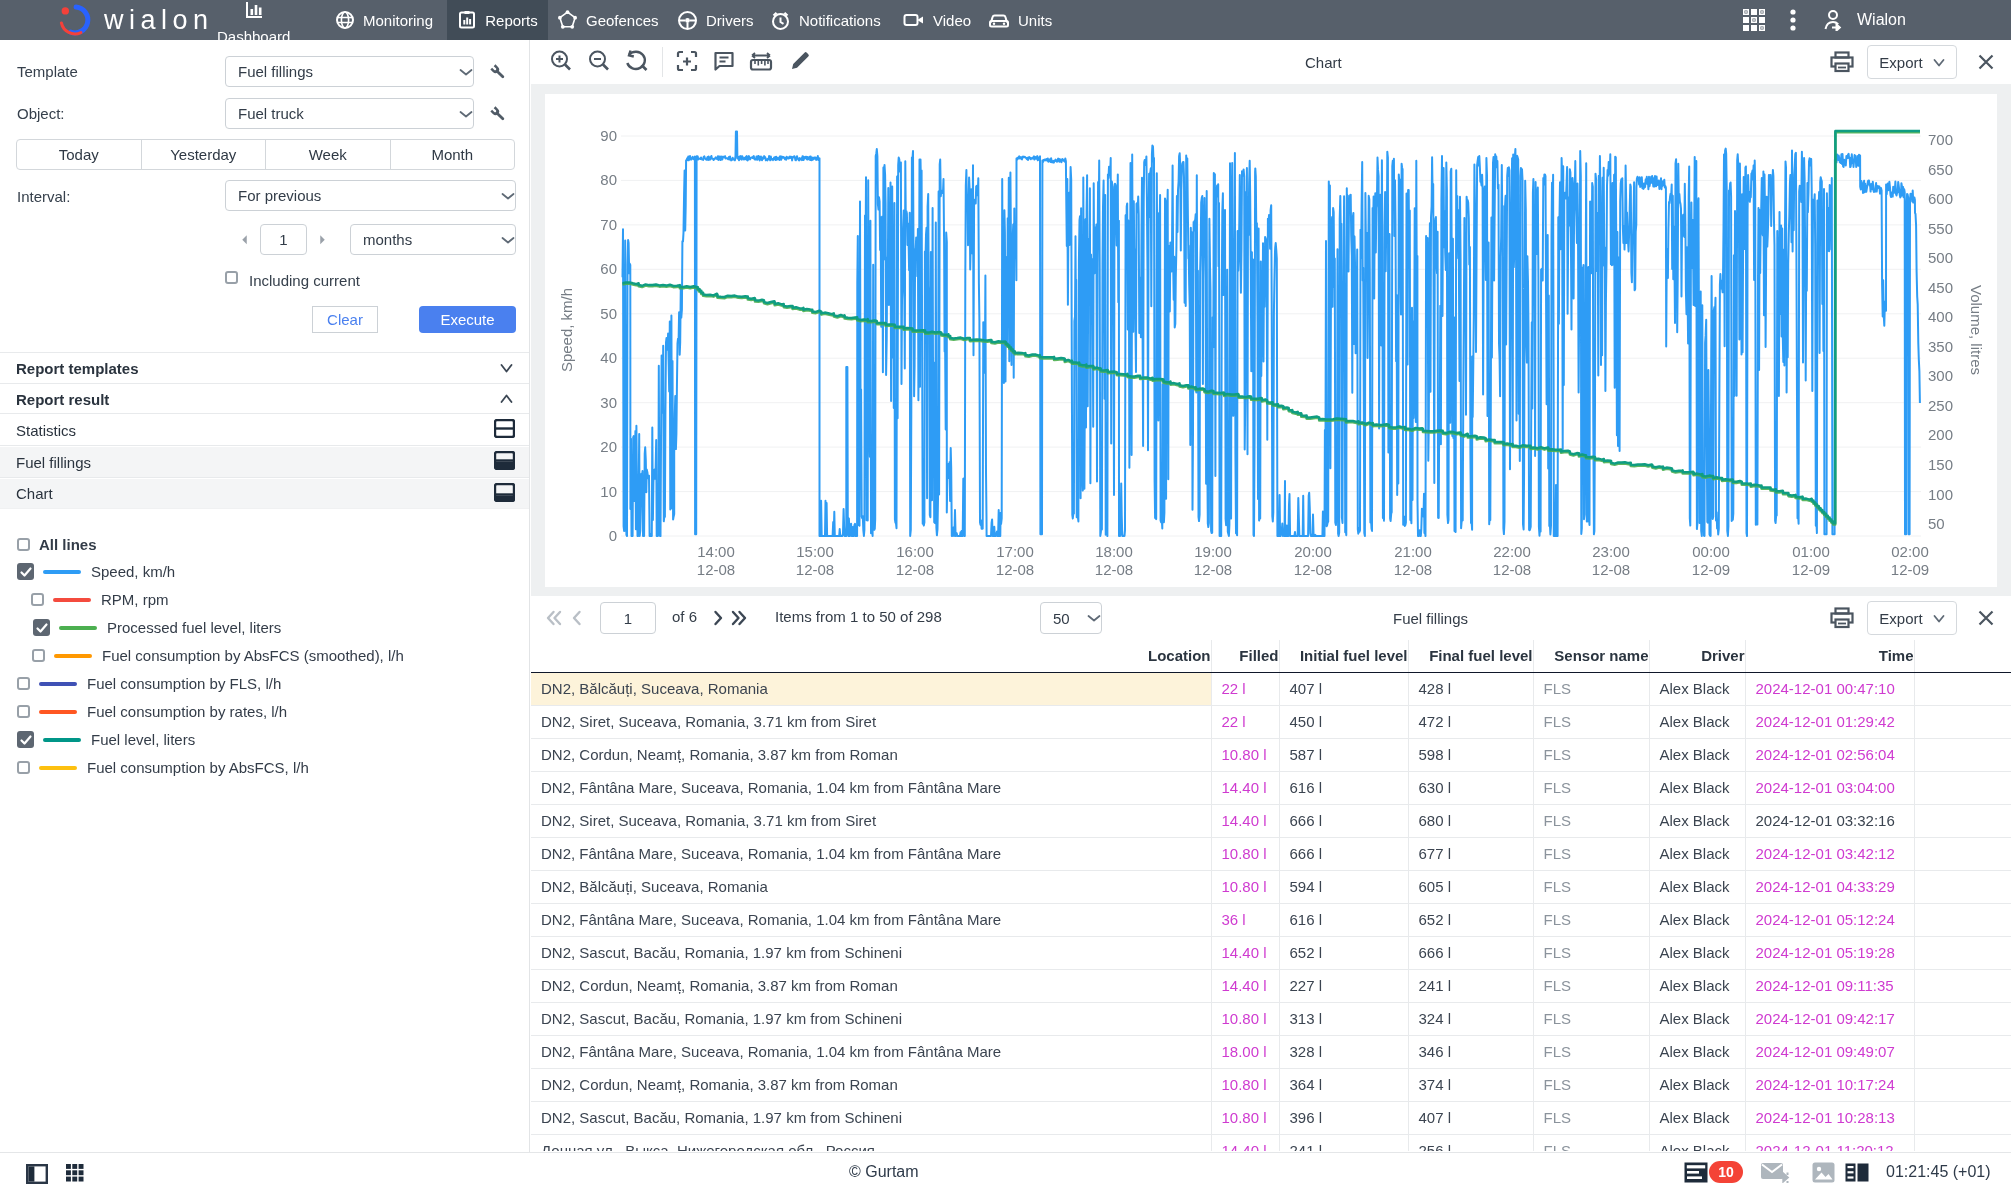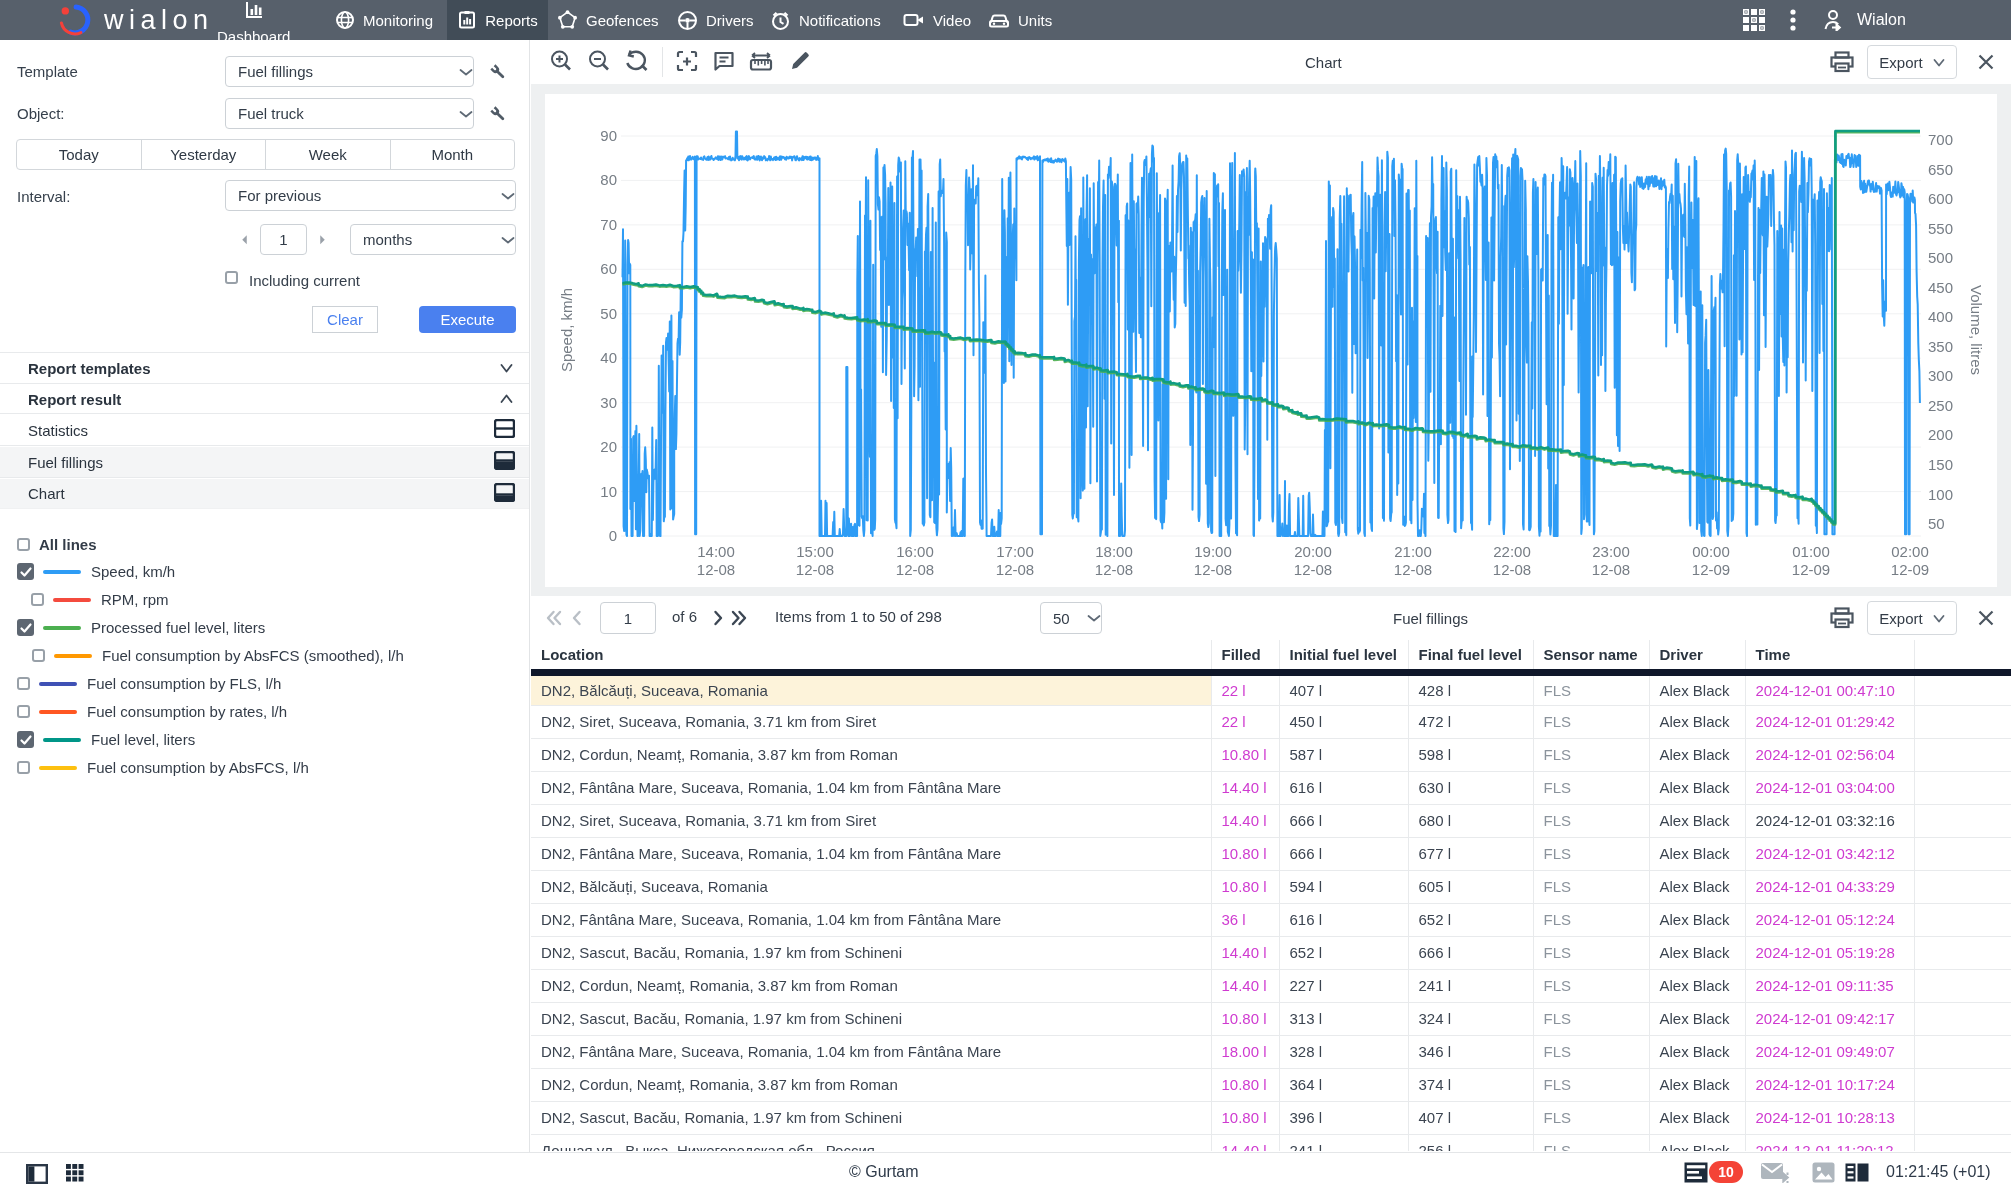--- a/index.html
+++ b/index.html
@@ -13,39 +13,39 @@
 .sidebar{position:absolute;left:0;top:40px;width:530px;height:1112px;background:#fff;border-right:1px solid #e2e4e6}
 .lbl{position:absolute;left:17px;font-size:15px;color:#36404c}
 .ctl{position:absolute;border:1px solid #ccd1d6;border-radius:4px;background:#fff;font-size:15px;color:#323c48;display:flex;align-items:center}
 .ctl .tx{padding-left:12px;flex:1;white-space:nowrap}
 .tabbar{position:absolute;left:16px;top:99px;width:499px;height:31px;border:1px solid #d3d7db;border-radius:4px;display:flex}
 .tab{flex:1;display:flex;align-items:center;justify-content:center;font-size:15px;color:#2f3945;border-right:1px solid #d3d7db}
 .tab:last-child{border-right:none}
 .btn-clear{position:absolute;left:312px;top:266px;width:66px;height:27px;border:1px solid #ccd1d6;border-radius:0;background:#fff;color:#4a80ef;font-size:15px;display:flex;align-items:center;justify-content:center}
 .btn-exec{position:absolute;left:419px;top:266px;width:97px;height:27px;border-radius:4px;background:#4a80ef;color:#fff;font-size:15px;display:flex;align-items:center;justify-content:center}
 .sec{position:absolute;left:0;width:529px;display:flex;align-items:center;font-size:15px;color:#2a333e}
-.sec .t{margin-left:28px;flex:1}
+.sec .t{margin-left:16px;flex:1}
 .legend-row{position:absolute;left:0;width:529px;display:flex;align-items:center;font-size:15px;color:#333c48}
 .cb{width:13px;height:13px;border:2px solid #98a0a8;border-radius:3px;background:#fff;flex:0 0 auto}
 .cbc{width:17px;height:17px;border-radius:3px;background:#5d6671;flex:0 0 auto;position:relative}
 .cbc svg{position:absolute;left:1.5px;top:1.5px}
 .sw{width:38px;height:4px;border-radius:2.5px;margin-left:9px;flex:0 0 auto}
 .legend-row .lt{margin-left:10px}
 
 .toolbar{position:absolute;left:531px;top:40px;width:1480px;height:44px;background:#fff}
 .chartbg{position:absolute;left:531px;top:84px;width:1480px;height:512px;background:#eef0f1}
 .chartcard{position:absolute;left:14px;top:10px;width:1452px;height:493px;background:#fff}
 .pagerow{position:absolute;left:531px;top:596px;width:1480px;height:44px;background:#fff}
 .ticon{color:#4b5560}
 .titlec{position:absolute;font-size:15px;color:#333c47}
 .exportbtn{position:absolute;width:90px;height:34px;border:1px solid #d5d9dd;border-radius:4px;background:#fff;font-size:15px;color:#333c47;display:flex;align-items:center;justify-content:center;gap:10px}
 
 .tablewrap{position:absolute;left:531px;top:640px;width:1480px;height:511px;overflow:hidden;background:#fff}
 table.rep{border-collapse:collapse;table-layout:fixed;width:1480px;font-size:15px}
-table.rep th{font-weight:bold;color:#2b3540;text-align:left;padding:0 0 0 10px;height:32px;border-bottom:7px solid #0f172a;border-left:1px solid #e8eaec}
+table.rep th{font-weight:bold;color:#2b3540;text-align:right;padding:0 0 0 10px;height:32px;border-bottom:1px solid #0f172a;border-left:1px solid #e8eaec}
 table.rep td{color:#3b4450;padding:0 0 0 10px;height:33px;border-bottom:1px solid #e8eaec;border-left:1px solid #e8eaec;white-space:nowrap;overflow:hidden}
 table.rep th:first-child,table.rep td:first-child{border-left:none}
 table.rep td.mag{color:#cf3ad0}
 table.rep td.gray{color:#8b939c}
 .statusbar{position:absolute;left:0;top:1152px;width:2011px;height:38px;background:#fff;border-top:1px solid #e4e6e8}
 </style></head>
 <body>
 <div class="topbar">
 <div class="abs" style="left:58px;top:3px"><svg width="34" height="34" viewBox="0 0 34 34" style="">
         <path d="M18.1 4.1 A12.9 12.9 0 1 1 12.6 29.1" stroke="#2962ff" stroke-width="5" fill="none" stroke-linecap="round"></path>
@@ -257,21 +257,21 @@
         </svg>
       </span>
       <span class="sw" style="background:#2e9cf5"></span>
       <span class="lt">Speed, km/h</span>
     </div>
     <div class="legend-row" style="top:551px;height:17px;padding-left:31px">
       <span class="cb"></span>
       <span class="sw" style="background:#f44b3e"></span>
       <span class="lt">RPM, rpm</span>
     </div>
-    <div class="legend-row" style="top:579px;height:17px;padding-left:17px">
+    <div class="legend-row" style="top:579px;height:17px;padding-left:33px">
       <span class="cbc">
         <svg width="14" height="14" viewBox="0 0 14 14" style="">
           <path d="M2.5 7.5 5.5 10.5 11.5 3.5" stroke="#fff" stroke-width="2.2" fill="none" stroke-linecap="round" stroke-linejoin="round"></path>
         </svg>
       </span>
       <span class="sw" style="background:#4caf50"></span>
       <span class="lt">Processed fuel level, liters</span>
     </div>
     <div class="legend-row" style="top:607px;height:17px;padding-left:32px">
       <span class="cb"></span>

